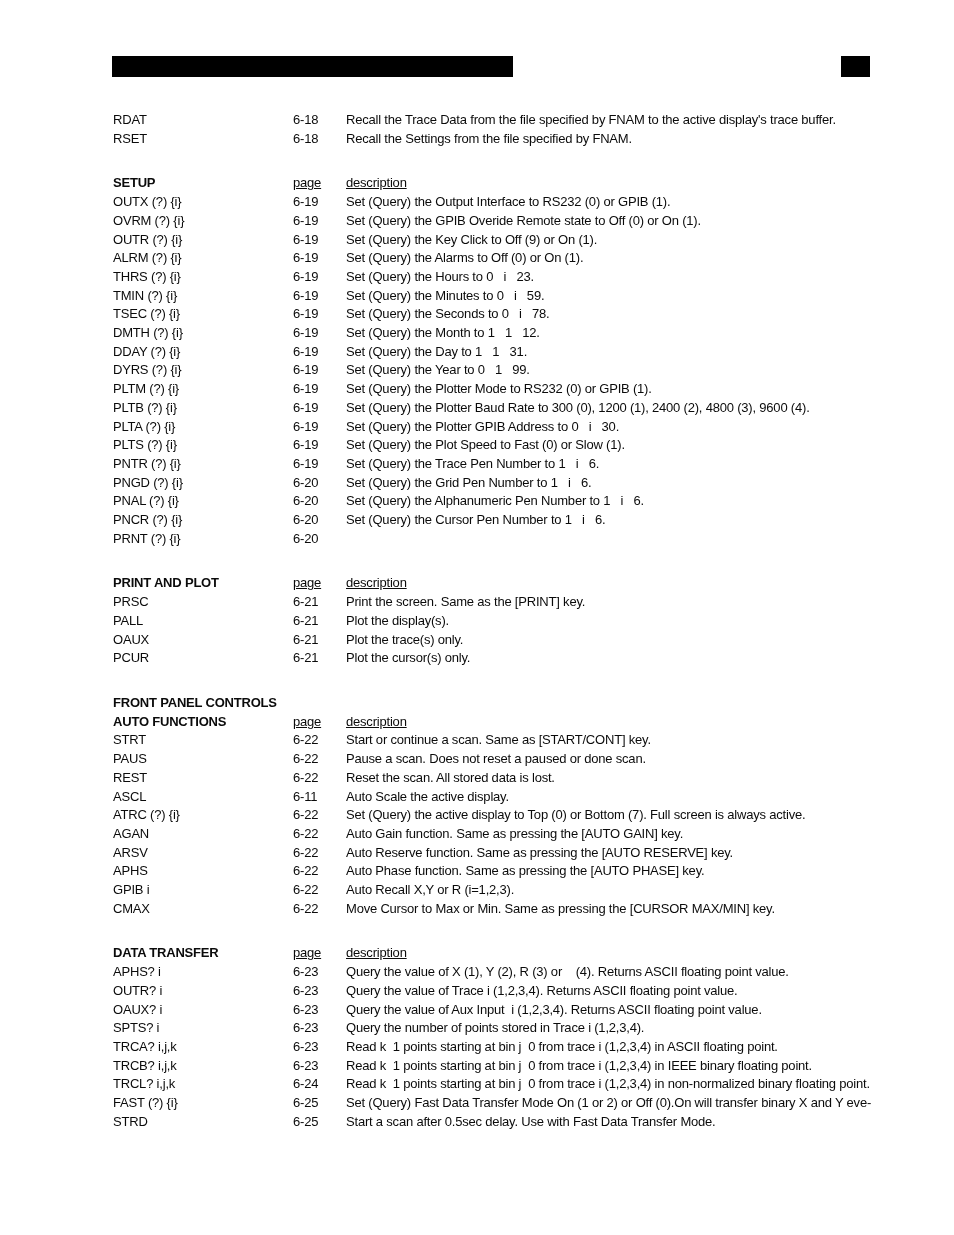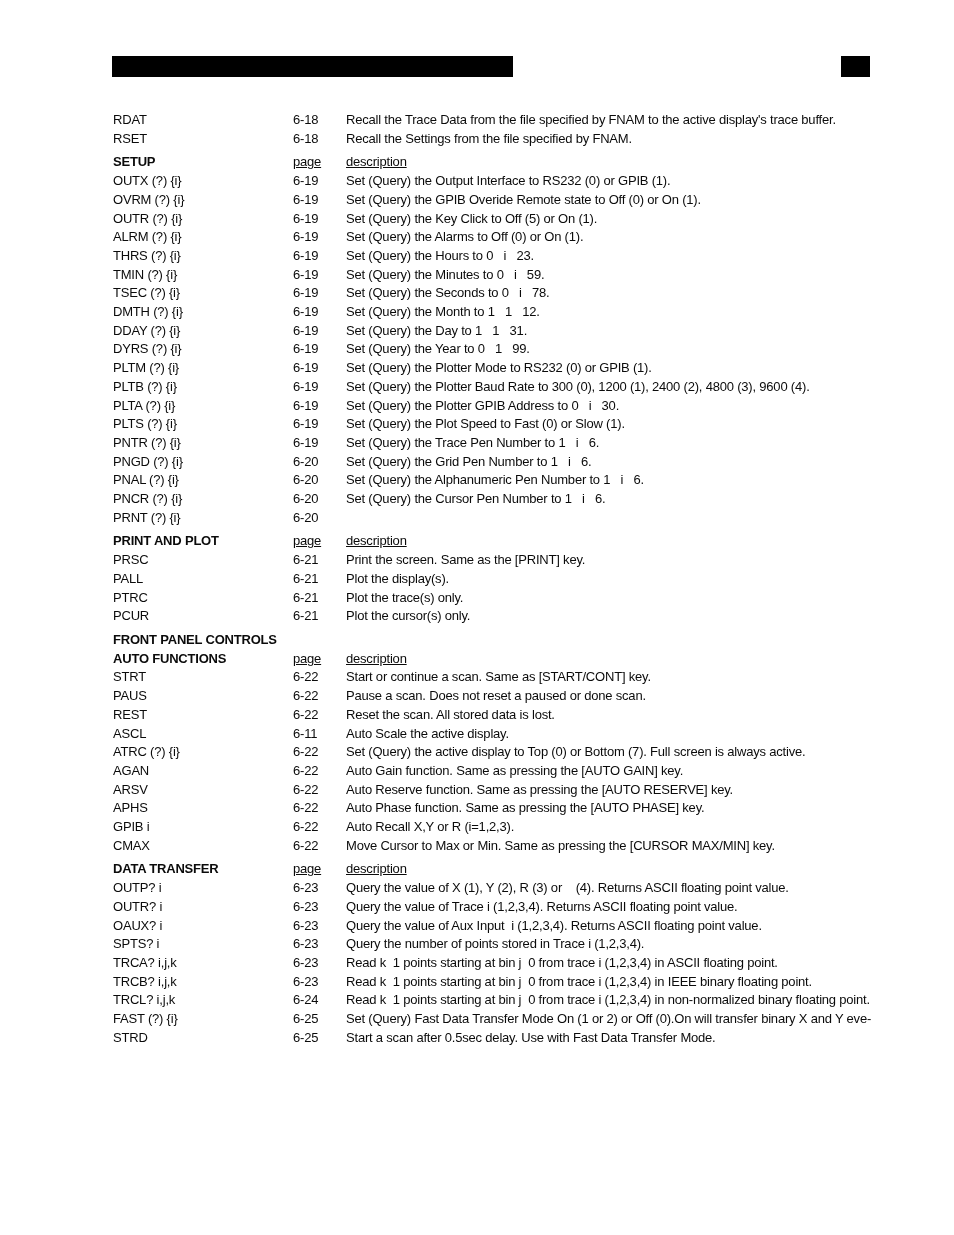--- a/index.html
+++ b/index.html
@@ -30,21 +30,21 @@
     width: 29px;
     height: 21px;
     background: #000000;
   }
   .content {
     position: absolute;
     left: 113px;
     top: 111px;
     width: 838px;
   }
-  .section.gap { margin-top: 5px; }
+  .section.gap { margin-top: 26px; }
   .row {
     display: flex;
     align-items: center;
     font-size: 13px;
     line-height: 18.7px;
     letter-spacing: -0.2px;
     gap: 8px;
   }
   .cell-cmd {
     width: 172px;
@@ -104,21 +104,21 @@
         <div class="cell-cmd">OVRM (?) {i}</div>
         <div class="cell-page">6-19</div>
         <div class="cell-desc">
           <div class="desc-line">Set (Query) the GPIB Overide Remote state to Off (0) or On (1).</div>
         </div>
       </div>
       <div class="row">
         <div class="cell-cmd">OUTR (?) {i}</div>
         <div class="cell-page">6-19</div>
         <div class="cell-desc">
-          <div class="desc-line">Set (Query) the Key Click to Off (5) or On (1).</div>
+          <div class="desc-line">Set (Query) the Key Click to Off (9) or On (1).</div>
         </div>
       </div>
       <div class="row">
         <div class="cell-cmd">ALRM (?) {i}</div>
         <div class="cell-page">6-19</div>
         <div class="cell-desc">
           <div class="desc-line">Set (Query) the Alarms to Off (0) or On (1).</div>
         </div>
       </div>
       <div class="row">
@@ -238,21 +238,21 @@
         </div>
       </div>
       <div class="row">
         <div class="cell-cmd">PALL</div>
         <div class="cell-page">6-21</div>
         <div class="cell-desc">
           <div class="desc-line">Plot the display(s).</div>
         </div>
       </div>
       <div class="row">
-        <div class="cell-cmd">PTRC</div>
+        <div class="cell-cmd">OAUX</div>
         <div class="cell-page">6-21</div>
         <div class="cell-desc">
           <div class="desc-line">Plot the trace(s) only.</div>
         </div>
       </div>
       <div class="row">
         <div class="cell-cmd">PCUR</div>
         <div class="cell-page">6-21</div>
         <div class="cell-desc">
           <div class="desc-line">Plot the cursor(s) only.</div>
@@ -341,21 +341,21 @@
         </div>
       </div>
     </div>
     <div class="section gap">
       <div class="row header-row">
         <div class="cell-cmd">DATA TRANSFER</div>
         <div class="cell-page"><span class="u">page</span></div>
         <div class="cell-desc"><span class="u">description</span></div>
       </div>
       <div class="row">
-        <div class="cell-cmd">OUTP? i</div>
+        <div class="cell-cmd">APHS? i</div>
         <div class="cell-page">6-23</div>
         <div class="cell-desc">
           <div class="desc-line">Query the value of X (1), Y (2), R (3) or    (4). Returns ASCII floating point value.</div>
         </div>
       </div>
       <div class="row">
         <div class="cell-cmd">OUTR? i</div>
         <div class="cell-page">6-23</div>
         <div class="cell-desc">
           <div class="desc-line">Query the value of Trace i (1,2,3,4). Returns ASCII floating point value.</div>

